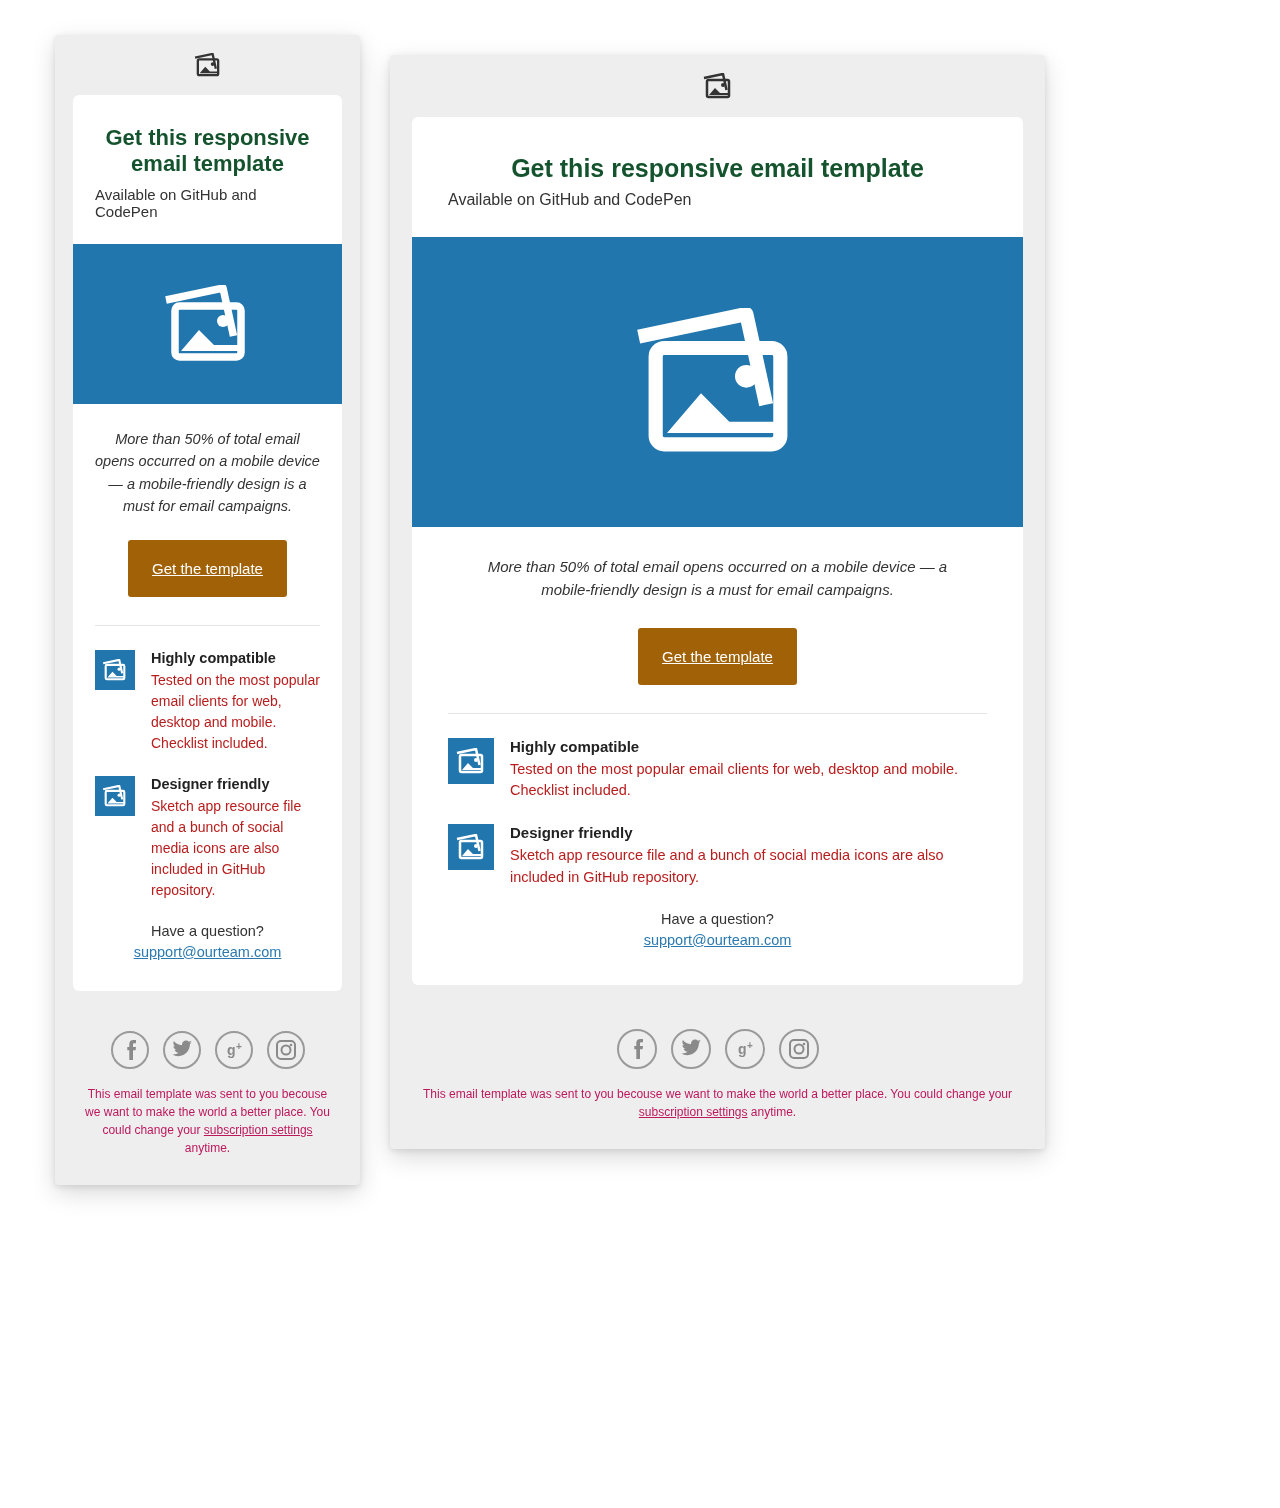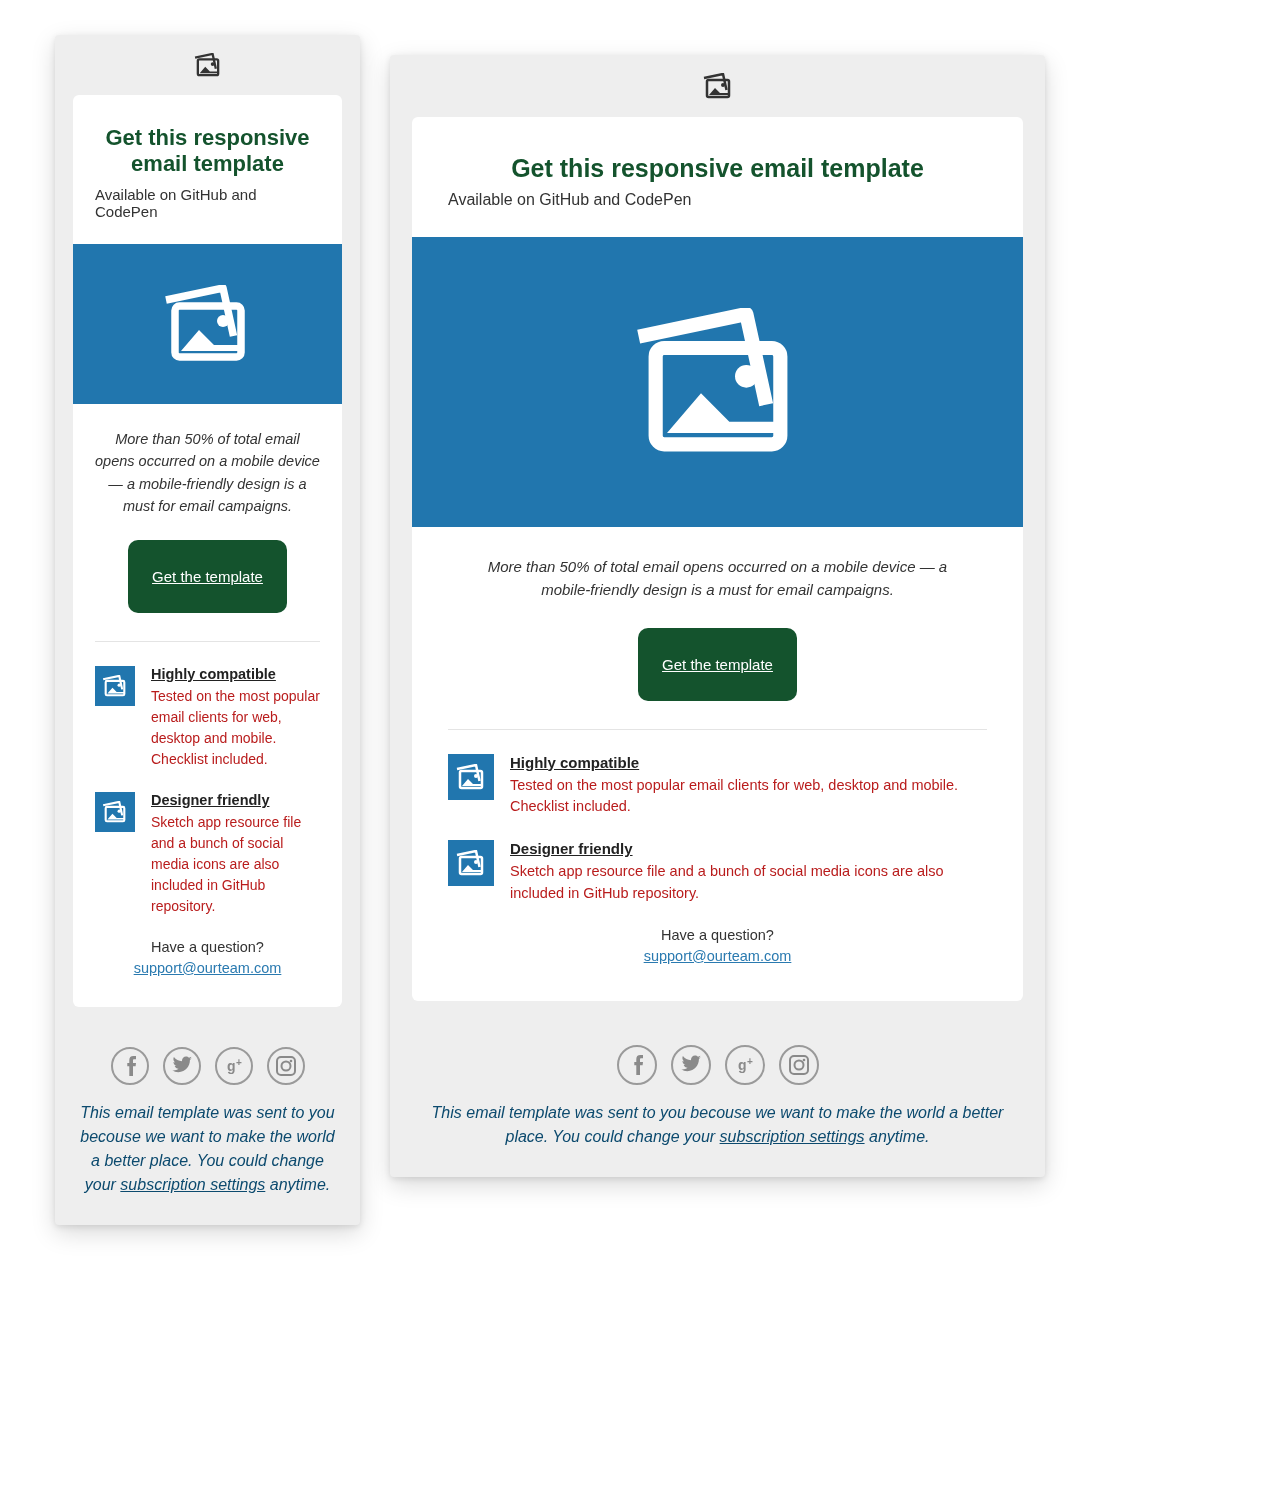--- a/index.html
+++ b/index.html
@@ -70,26 +70,26 @@
       color: #333;
       font-size: 14.5px;
       line-height: 1.55;
       margin-bottom: 22px;
       font-style: italic;
     }
     .desktop .body-text { font-size: 15px; padding: 0 30px; margin-bottom: 26px; }
     .cta-wrap { text-align: center; margin-bottom: 28px; }
     .cta {
       display: inline-block;
-      background: #14532d;
+      background: #a16207;
       color: #fff;
       font-size: 15px;
       text-decoration: underline;
-      padding: 28px 24px;
-      border-radius: 10px;
+      padding: 20px 24px;
+      border-radius: 3px;
       cursor: pointer;
     }
     .divider {
       border: none;
       border-top: 1px solid #e4e4e4;
       margin: 0 0 24px 0;
     }
     .feature {
       display: flex;
       gap: 16px;
@@ -103,21 +103,20 @@
       display: flex;
       align-items: center;
       justify-content: center;
     }
     .desktop .feature-icon { flex: 0 0 46px; width: 46px; height: 46px; }
     .feature-title {
       font-weight: 700;
       color: #222;
       font-size: 14.5px;
       margin-bottom: 4px;
-      text-decoration: underline;
     }
     .desktop .feature-title { font-size: 15px; }
     .feature-desc {
       color: #b91c1c;
       font-size: 14px;
       line-height: 1.5;
     }
     .desktop .feature-desc { font-size: 14.5px; }
     .question-block {
       text-align: center;
@@ -152,24 +151,23 @@
       display: flex;
       align-items: center;
       justify-content: center;
       color: #8a8a8a;
       font-size: 16px;
       font-weight: 700;
       cursor: pointer;
     }
     .desktop .social-circle { width: 40px; height: 40px; }
     .legal {
-      color: #0c4a6e;
-      font-size: 16px;
+      color: #be185d;
+      font-size: 12px;
       line-height: 1.5;
-      font-style: italic;
     }
     .legal .sub-link {
       text-decoration: underline;
       cursor: pointer;
     }
     .pictures-icon { display: block; }
   </style>
 </head>
 <body>
 

